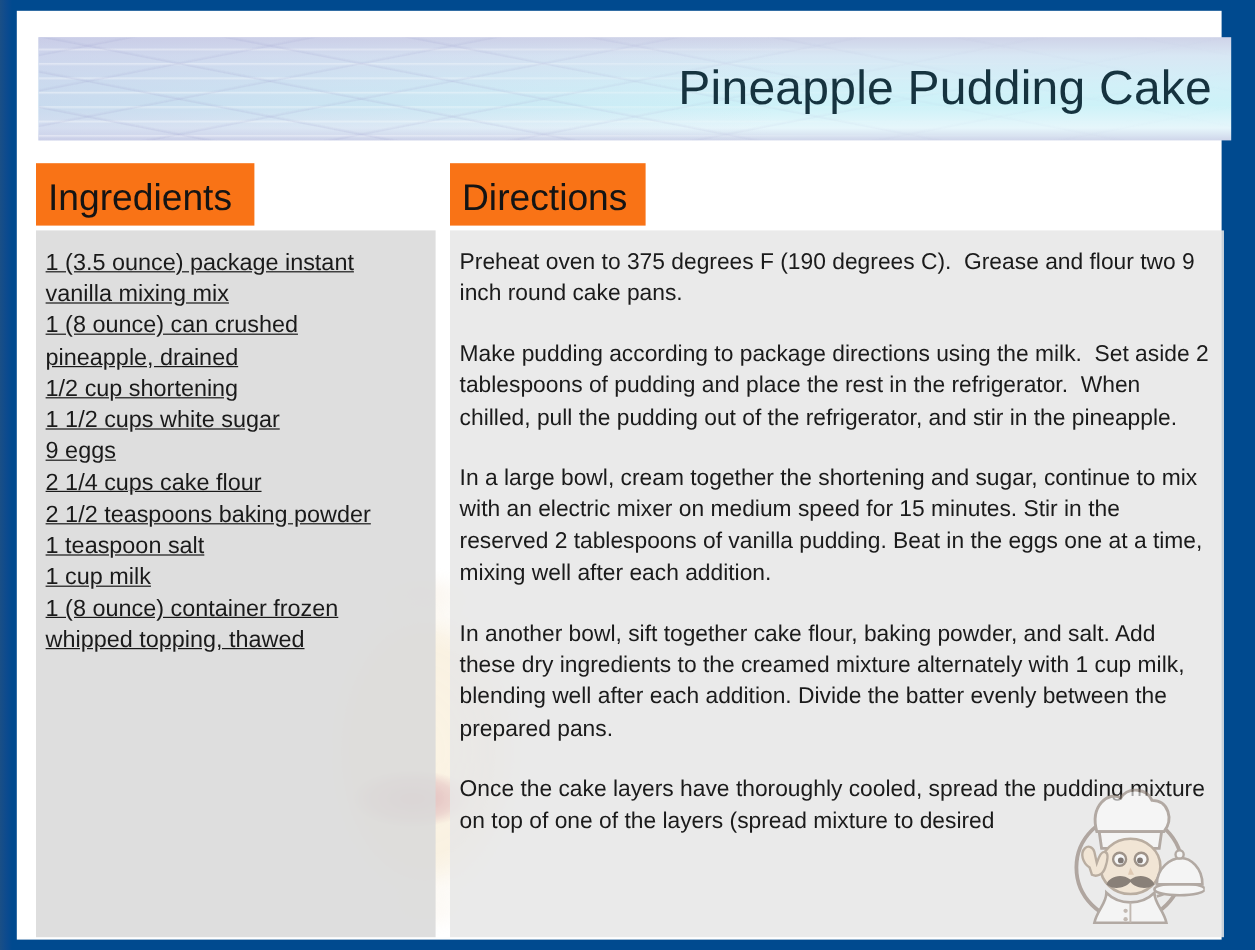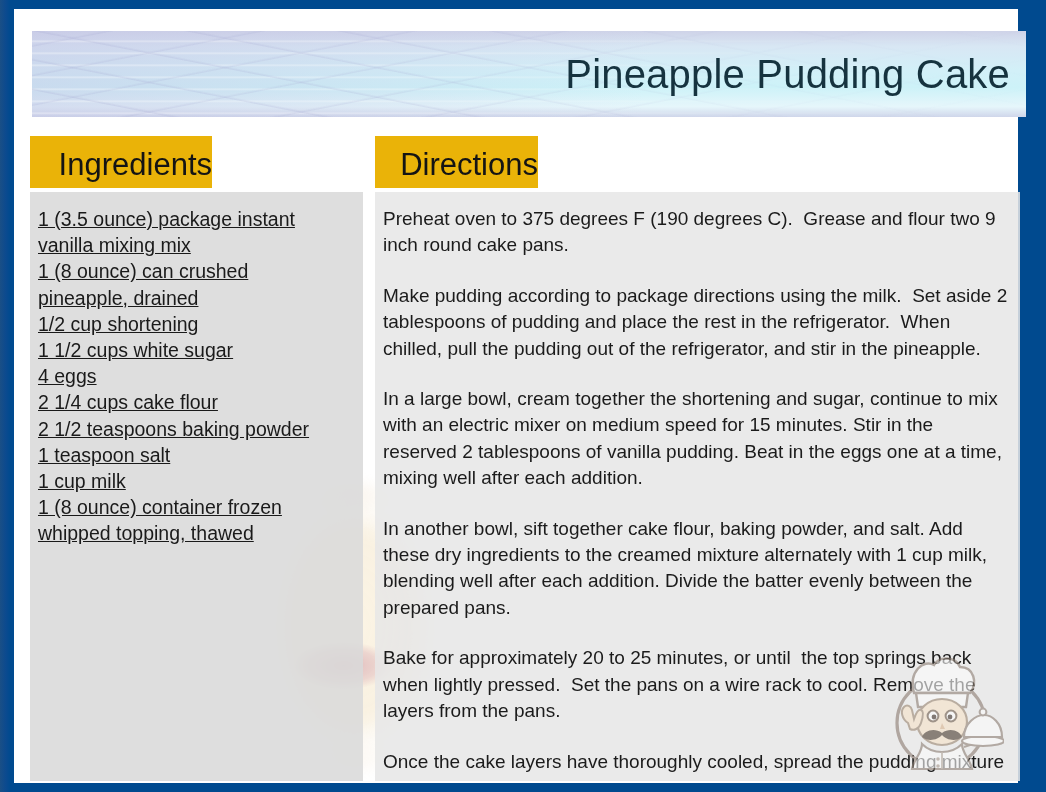--- a/index.html
+++ b/index.html
@@ -100,27 +100,26 @@
       radial-gradient(ellipse 96px 150px at 50% 50%, rgba(247,232,200,0.98) 0%, rgba(243,226,192,0.92) 58%, rgba(240,224,196,0.35) 82%, rgba(255,255,255,0) 96%),
       radial-gradient(ellipse 80px 26px at 48% 9%,  rgba(226,186,134,0.75) 0%, rgba(238,214,176,0.25) 70%, rgba(255,255,255,0) 92%),
       radial-gradient(ellipse 86px 28px at 50% 92%, rgba(231,198,150,0.60) 0%, rgba(241,220,186,0.20) 70%, rgba(255,255,255,0) 92%);
     -webkit-mask-image: radial-gradient(ellipse 104px 158px at 50% 50%, #000 62%, rgba(0,0,0,0.45) 82%, rgba(0,0,0,0) 98%);
             mask-image: radial-gradient(ellipse 104px 158px at 50% 50%, #000 62%, rgba(0,0,0,0.45) 82%, rgba(0,0,0,0) 98%);
   }
 
   
   .col-heading-tab {
     position: absolute;
-    background: #eab308;
+    background: #f97316;
     color: #141414;
     font-size: 31px;
     line-height: 46px;
     padding: 6px 0 4px 10px;
     box-sizing: border-box;
-    text-align: right;
   }
   .col-body {
     position: absolute;
     background: #d9d9d9;
     box-sizing: border-box;
     overflow: hidden;
   }
 
   
   #ingredients-heading {
@@ -207,39 +206,38 @@
     <div class="col-heading-tab" id="ingredients-heading">Ingredients</div>
 
     <div class="col-body" id="ingredients-body">
       <ul id="ingredients-list">
           <li>1 (3.5 ounce) package instant</li>
           <li>vanilla mixing mix</li>
           <li>1 (8 ounce) can crushed</li>
           <li>pineapple, drained</li>
           <li>1/2 cup shortening</li>
           <li>1 1/2 cups white sugar</li>
-          <li>4 eggs</li>
+          <li>9 eggs</li>
           <li>2 1/4 cups cake flour</li>
           <li>2 1/2 teaspoons baking powder</li>
           <li>1 teaspoon salt</li>
           <li>1 cup milk</li>
           <li>1 (8 ounce) container frozen</li>
           <li>whipped topping, thawed</li>
         </ul>
     </div>
 
     <div class="col-heading-tab" id="directions-heading">Directions</div>
 
     <div class="col-body" id="directions-body">
       <div id="directions-steps">
           <p class="direction-step">Preheat oven to 375 degrees F (190 degrees C).  Grease and flour two 9 inch round cake pans.</p>
           <p class="direction-step">Make pudding according to package directions using the milk.  Set aside 2 tablespoons of pudding and place the rest in the refrigerator.  When chilled, pull the pudding out of the refrigerator, and stir in the pineapple.</p>
           <p class="direction-step">In a large bowl, cream together the shortening and sugar, continue to mix with an electric mixer on medium speed for 15 minutes. Stir in the reserved 2 tablespoons of vanilla pudding. Beat in the eggs one at a time, mixing well after each addition.</p>
           <p class="direction-step">In another bowl, sift together cake flour, baking powder, and salt. Add these dry ingredients to the creamed mixture alternately with 1 cup milk, blending well after each addition. Divide the batter evenly between the prepared pans.</p>
-          <p class="direction-step">Bake for approximately 20 to 25 minutes, or until  the top springs back when lightly pressed.  Set the pans on a wire rack to cool. Remove the layers from the pans.</p>
           <p class="direction-step">Once the cake layers have thoroughly cooled, spread the pudding mixture on top of one of the layers (spread mixture to desired</p>
         </div>
     </div>
 
     <svg id="chef-logo" viewBox="0 0 126 128">
       <g fill="none" stroke="#8a7a70" stroke-width="3.2">
         <circle cx="63" cy="74" r="44" fill="#ffffff" fill-opacity="0.10"></circle>
       </g>
 
       <path d="M36 44 C30 22 46 10 56 16 C62 6 78 8 82 18 C96 18 100 34 92 44 Z" fill="#fdfdfd" stroke="#8d7f74" stroke-width="2.4"></path>

